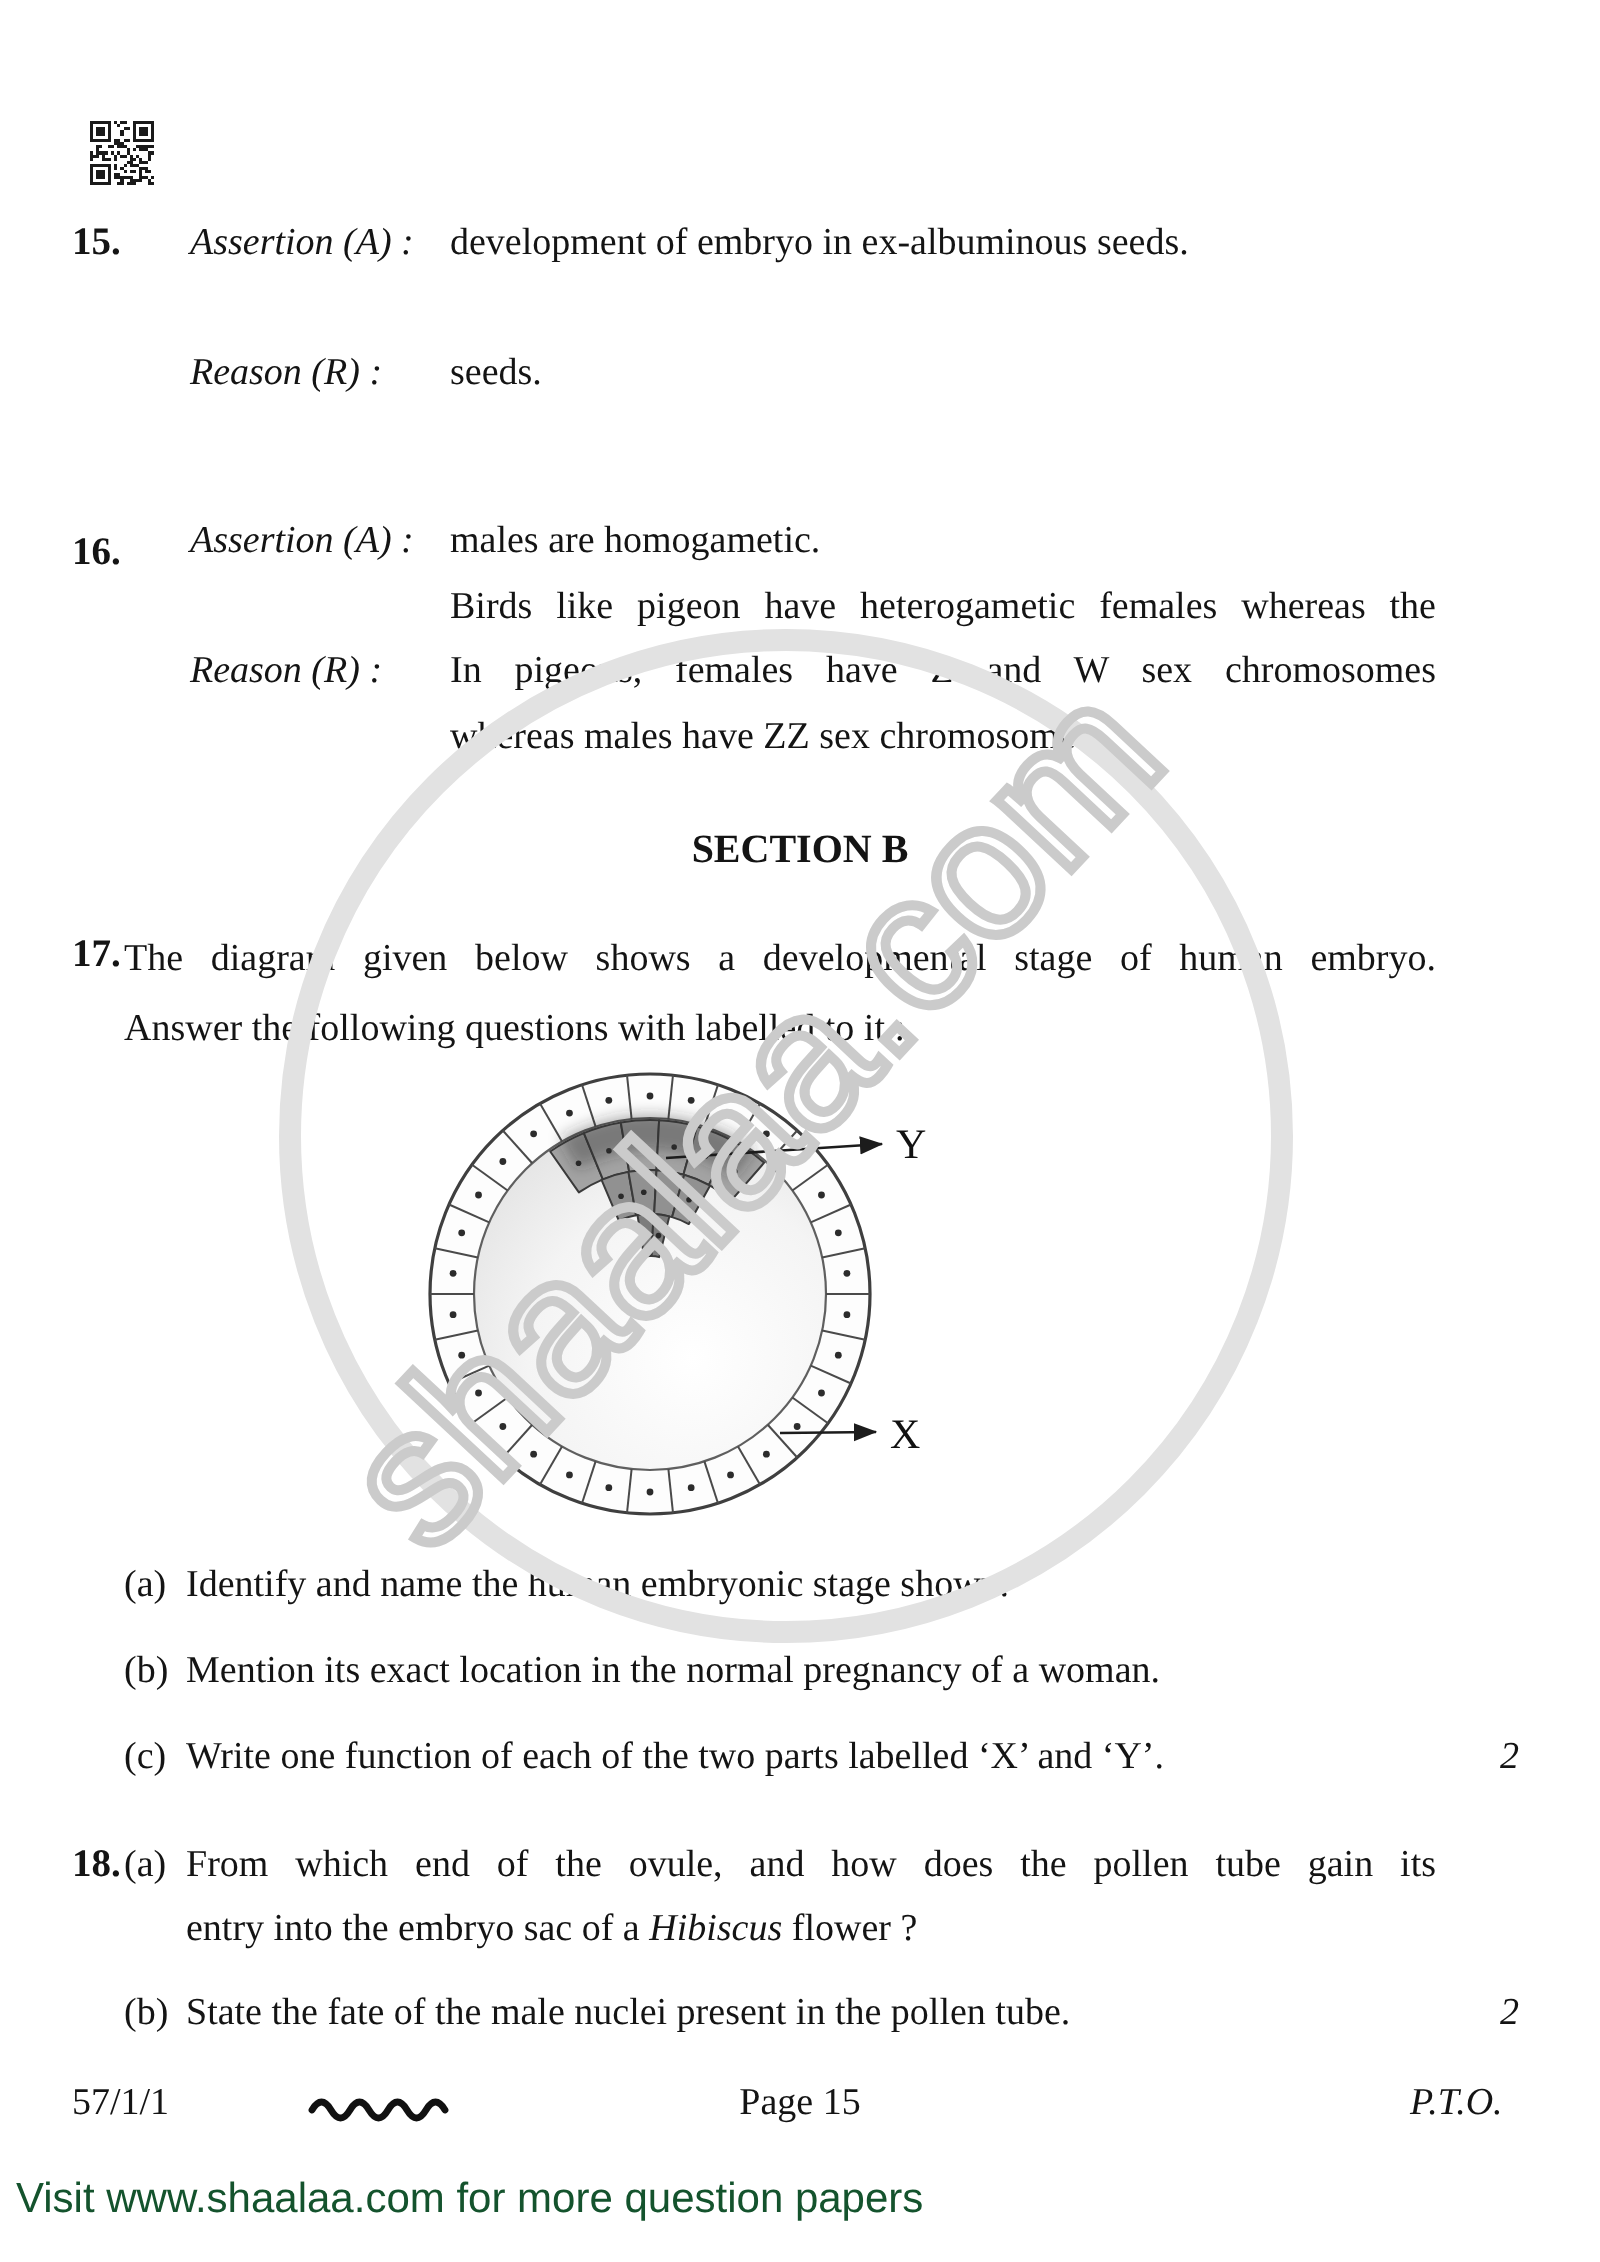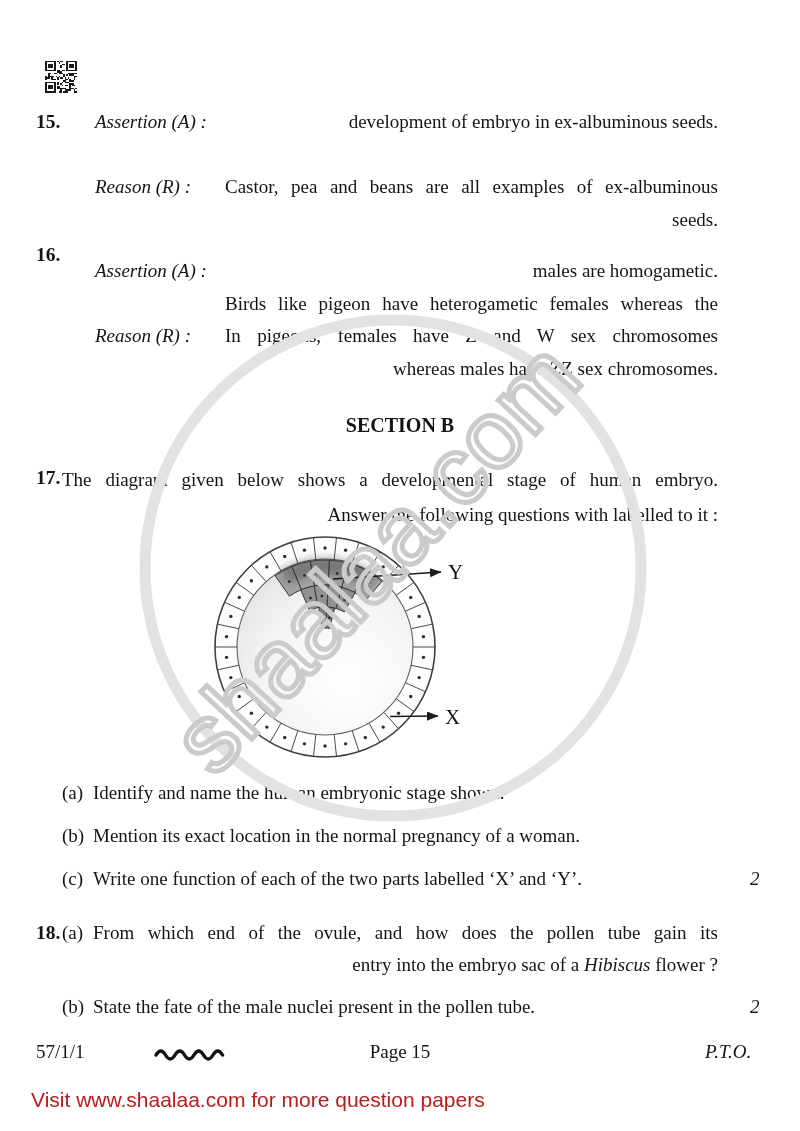--- a/index.html
+++ b/index.html
@@ -2,36 +2,36 @@
 <html><head>
 <meta charset="utf-8">
 <style>
   html,body{margin:0;padding:0;background:#ffffff;}
   .page{position:relative;width:800px;height:1131px;background:#ffffff;overflow:hidden;
         font-family:"Liberation Serif","DejaVu Serif",serif;font-size:19px;color:#141414;}
   .abs{position:absolute;}
   .qnum{font-weight:bold;font-size:19.5px;line-height:32.5px;}
   .ar-label{font-style:italic;line-height:32.5px;}
   .ar-text{width:493px;}
-  .ln{line-height:32.5px;text-align:right;}
+  .ln{line-height:32.5px;}
   .jl{text-align:justify;text-align-last:justify;}
   .section-title{left:0;top:410px;width:800px;text-align:center;font-weight:bold;font-size:20px;line-height:30px;}
   .intro{width:656px;}
   .intro .ln{line-height:35px;}
   .sub-letter{line-height:32.5px;}
   .sub-text{width:625px;line-height:32.5px;}
   .q18-lines{width:625px;}
   .q18-lines .ln{line-height:32px;}
   .marks{font-style:italic;line-height:32.5px;}
   .it{font-style:italic;}
   .footer-item{line-height:26px;}
   .pto{font-style:italic;text-align:left;width:50px;}
   .page-center{left:0;top:1039px;width:800px;text-align:center;line-height:26px;}
-  .bottom-note{left:31px;top:1085px;font-family:"Liberation Sans","DejaVu Sans",sans-serif;
-               font-size:21px;line-height:30px;color:#b91c1c;}
+  .bottom-note{left:8px;top:1085px;font-family:"Liberation Sans","DejaVu Sans",sans-serif;
+               font-size:21px;line-height:30px;color:#14532d;}
   .wm{position:absolute;left:0;top:0;z-index:5;pointer-events:none;}
   .content{position:relative;z-index:1;}
   .dlabel{font-family:"Liberation Serif","DejaVu Serif",serif;font-size:21px;fill:#111;}
   .wm-text{font-family:"Liberation Sans","DejaVu Sans",sans-serif;}
 </style>
 </head>
 <body>
 
 <div class="page">
 
@@ -161,25 +161,24 @@
         </g>
     </svg>
 
     <div class="abs qnum" style="left:36px;top:106px">15.</div>
     <div class="abs ar-label" style="left:95px;top:106px">Assertion (A) :</div>
     <div class="abs ar-text" style="left:225px;top:106px">
       <div class="ln">development of embryo in ex-albuminous seeds.</div>
     </div>
     <div class="abs ar-label" style="left:95px;top:171px">Reason (R) :</div>
     <div class="abs ar-text" style="left:225px;top:171px">
-      <div class="ln jl">Castor, pea and beans are all examples of ex-albuminous</div>
       <div class="ln">seeds.</div>
     </div>
 
-    <div class="abs qnum" style="left:36px;top:239px">16.</div>
+    <div class="abs qnum" style="left:36px;top:261px">16.</div>
     <div class="abs ar-label" style="left:95px;top:255px">Assertion (A) :</div>
     <div class="abs ar-text" style="left:225px;top:255px">
       <div class="ln">males are homogametic.</div>
       <div class="ln jl">Birds like pigeon have heterogametic females whereas the</div>
     </div>
     <div class="abs ar-label" style="left:95px;top:320px">Reason (R) :</div>
     <div class="abs ar-text" style="left:225px;top:320px">
       <div class="ln jl">In pigeons, females have Z and W sex chromosomes</div>
       <div class="ln">whereas males have ZZ sex chromosomes.</div>
     </div>

